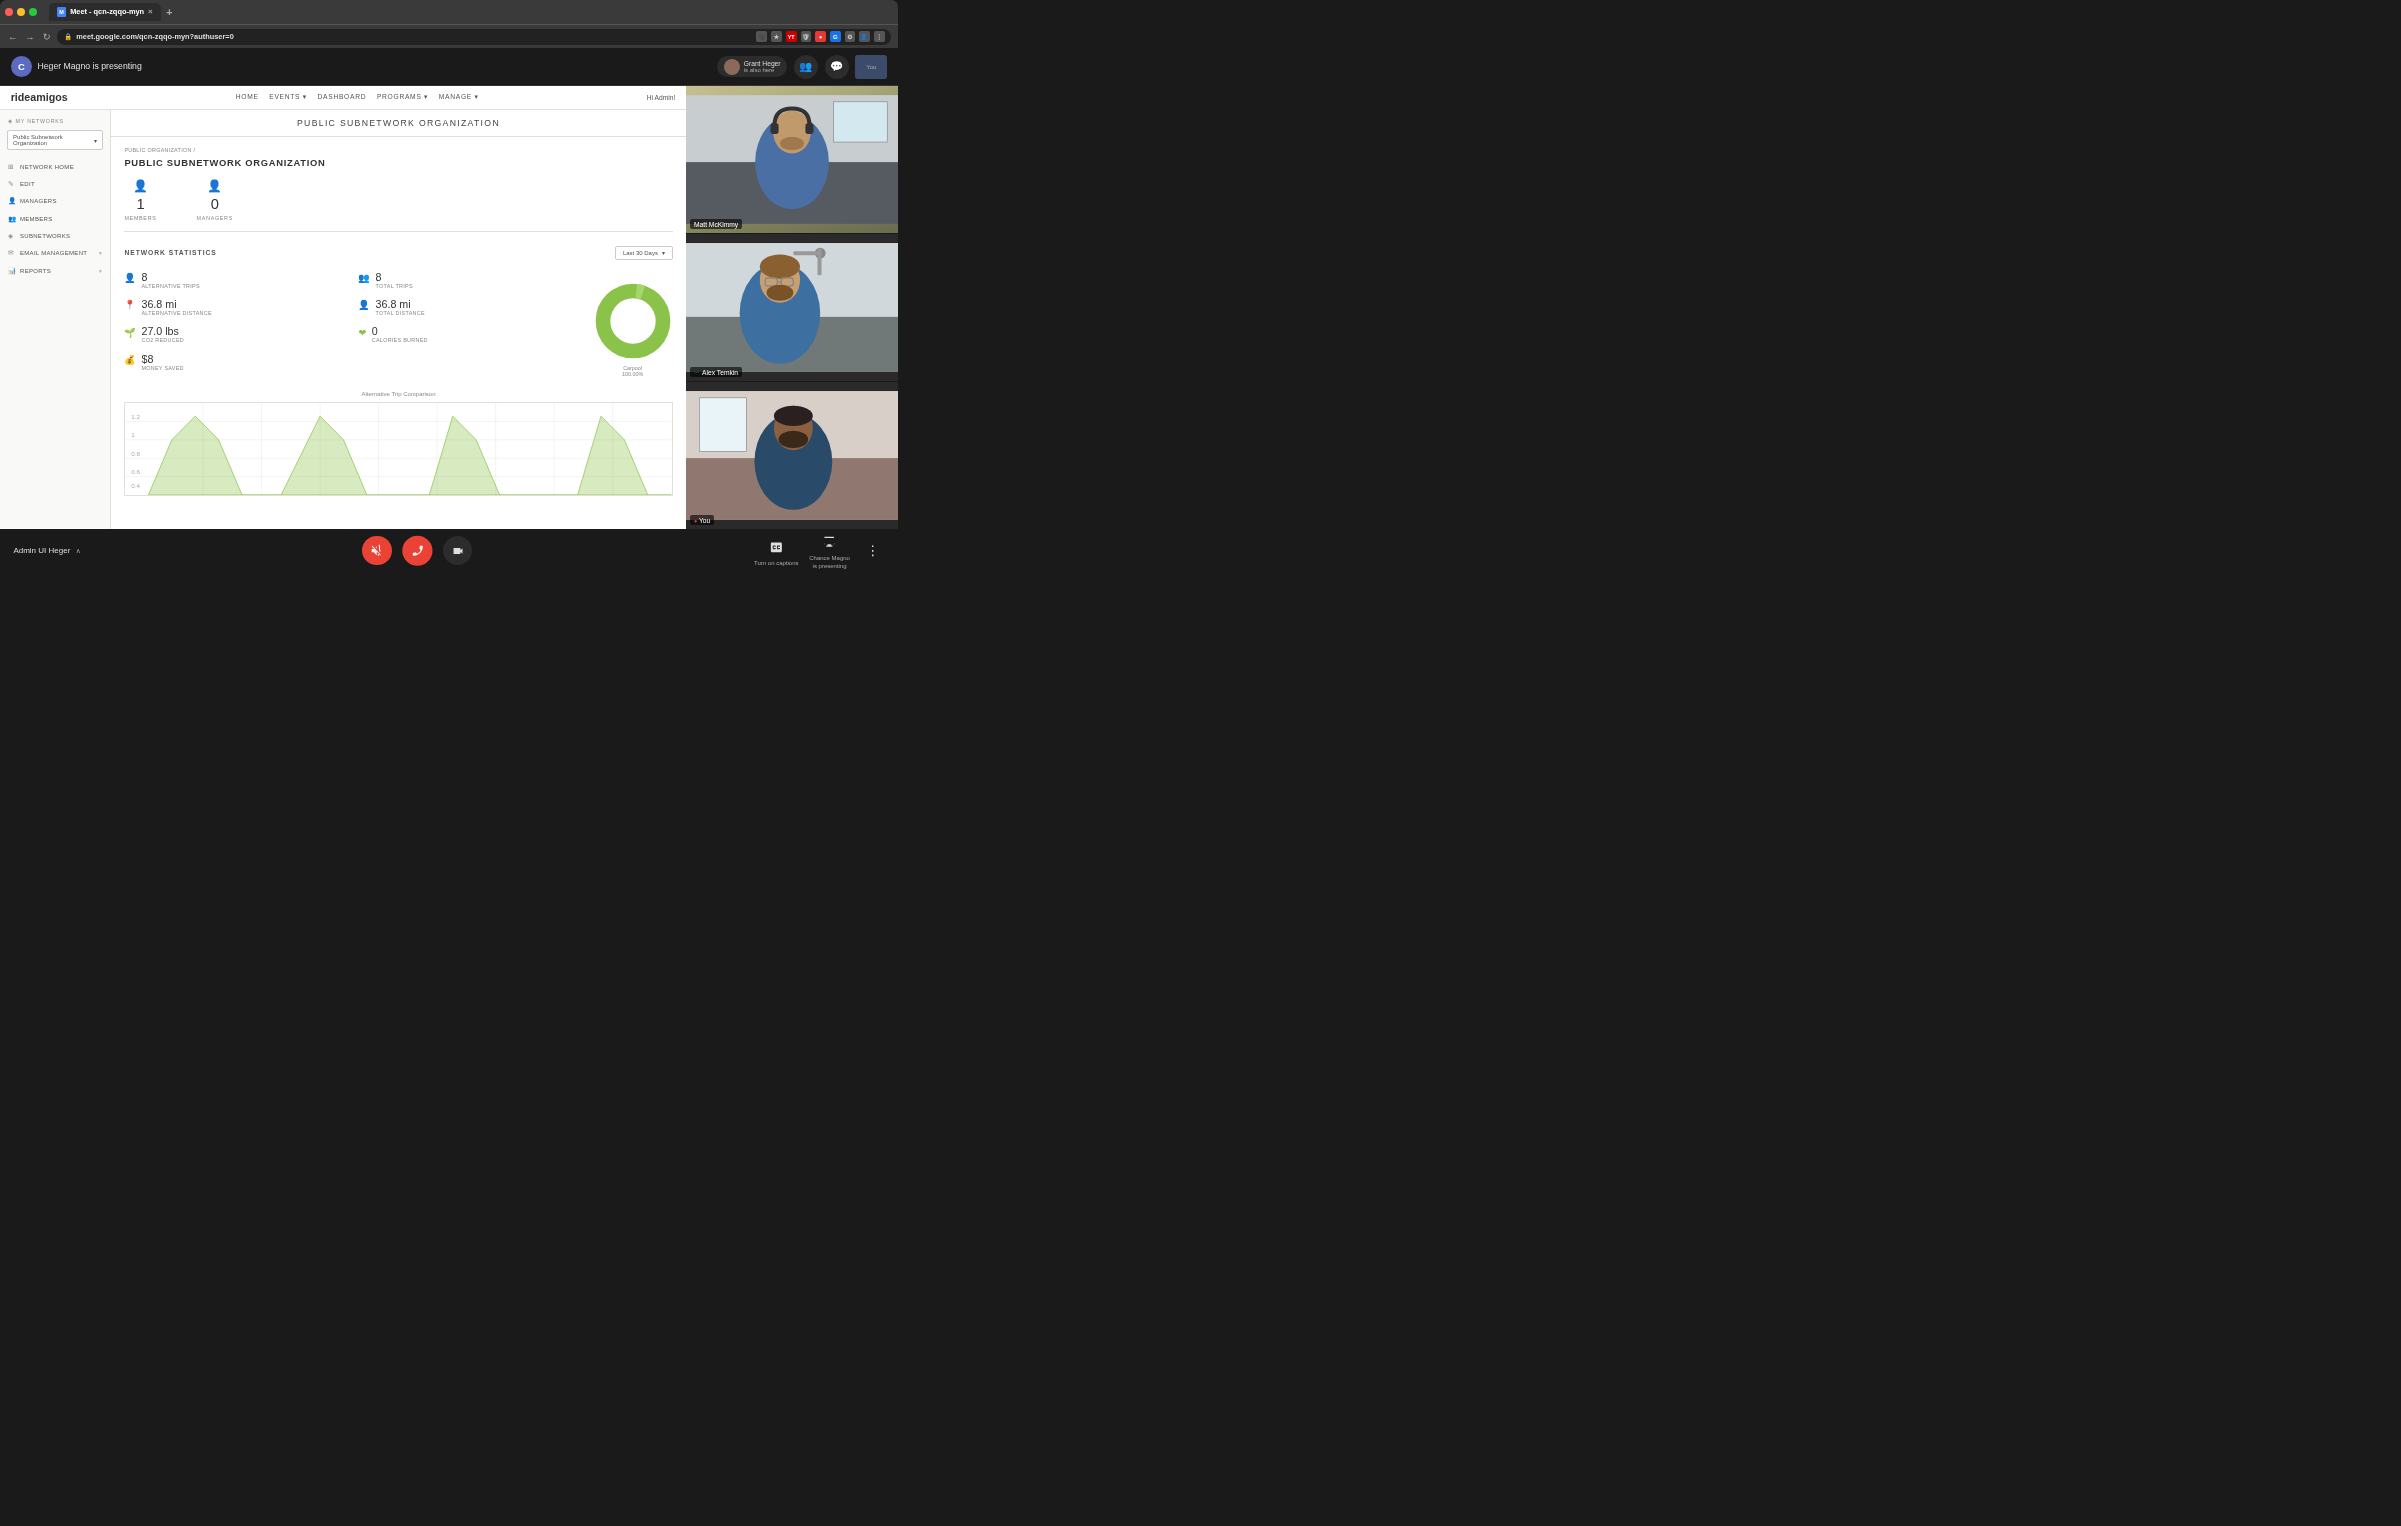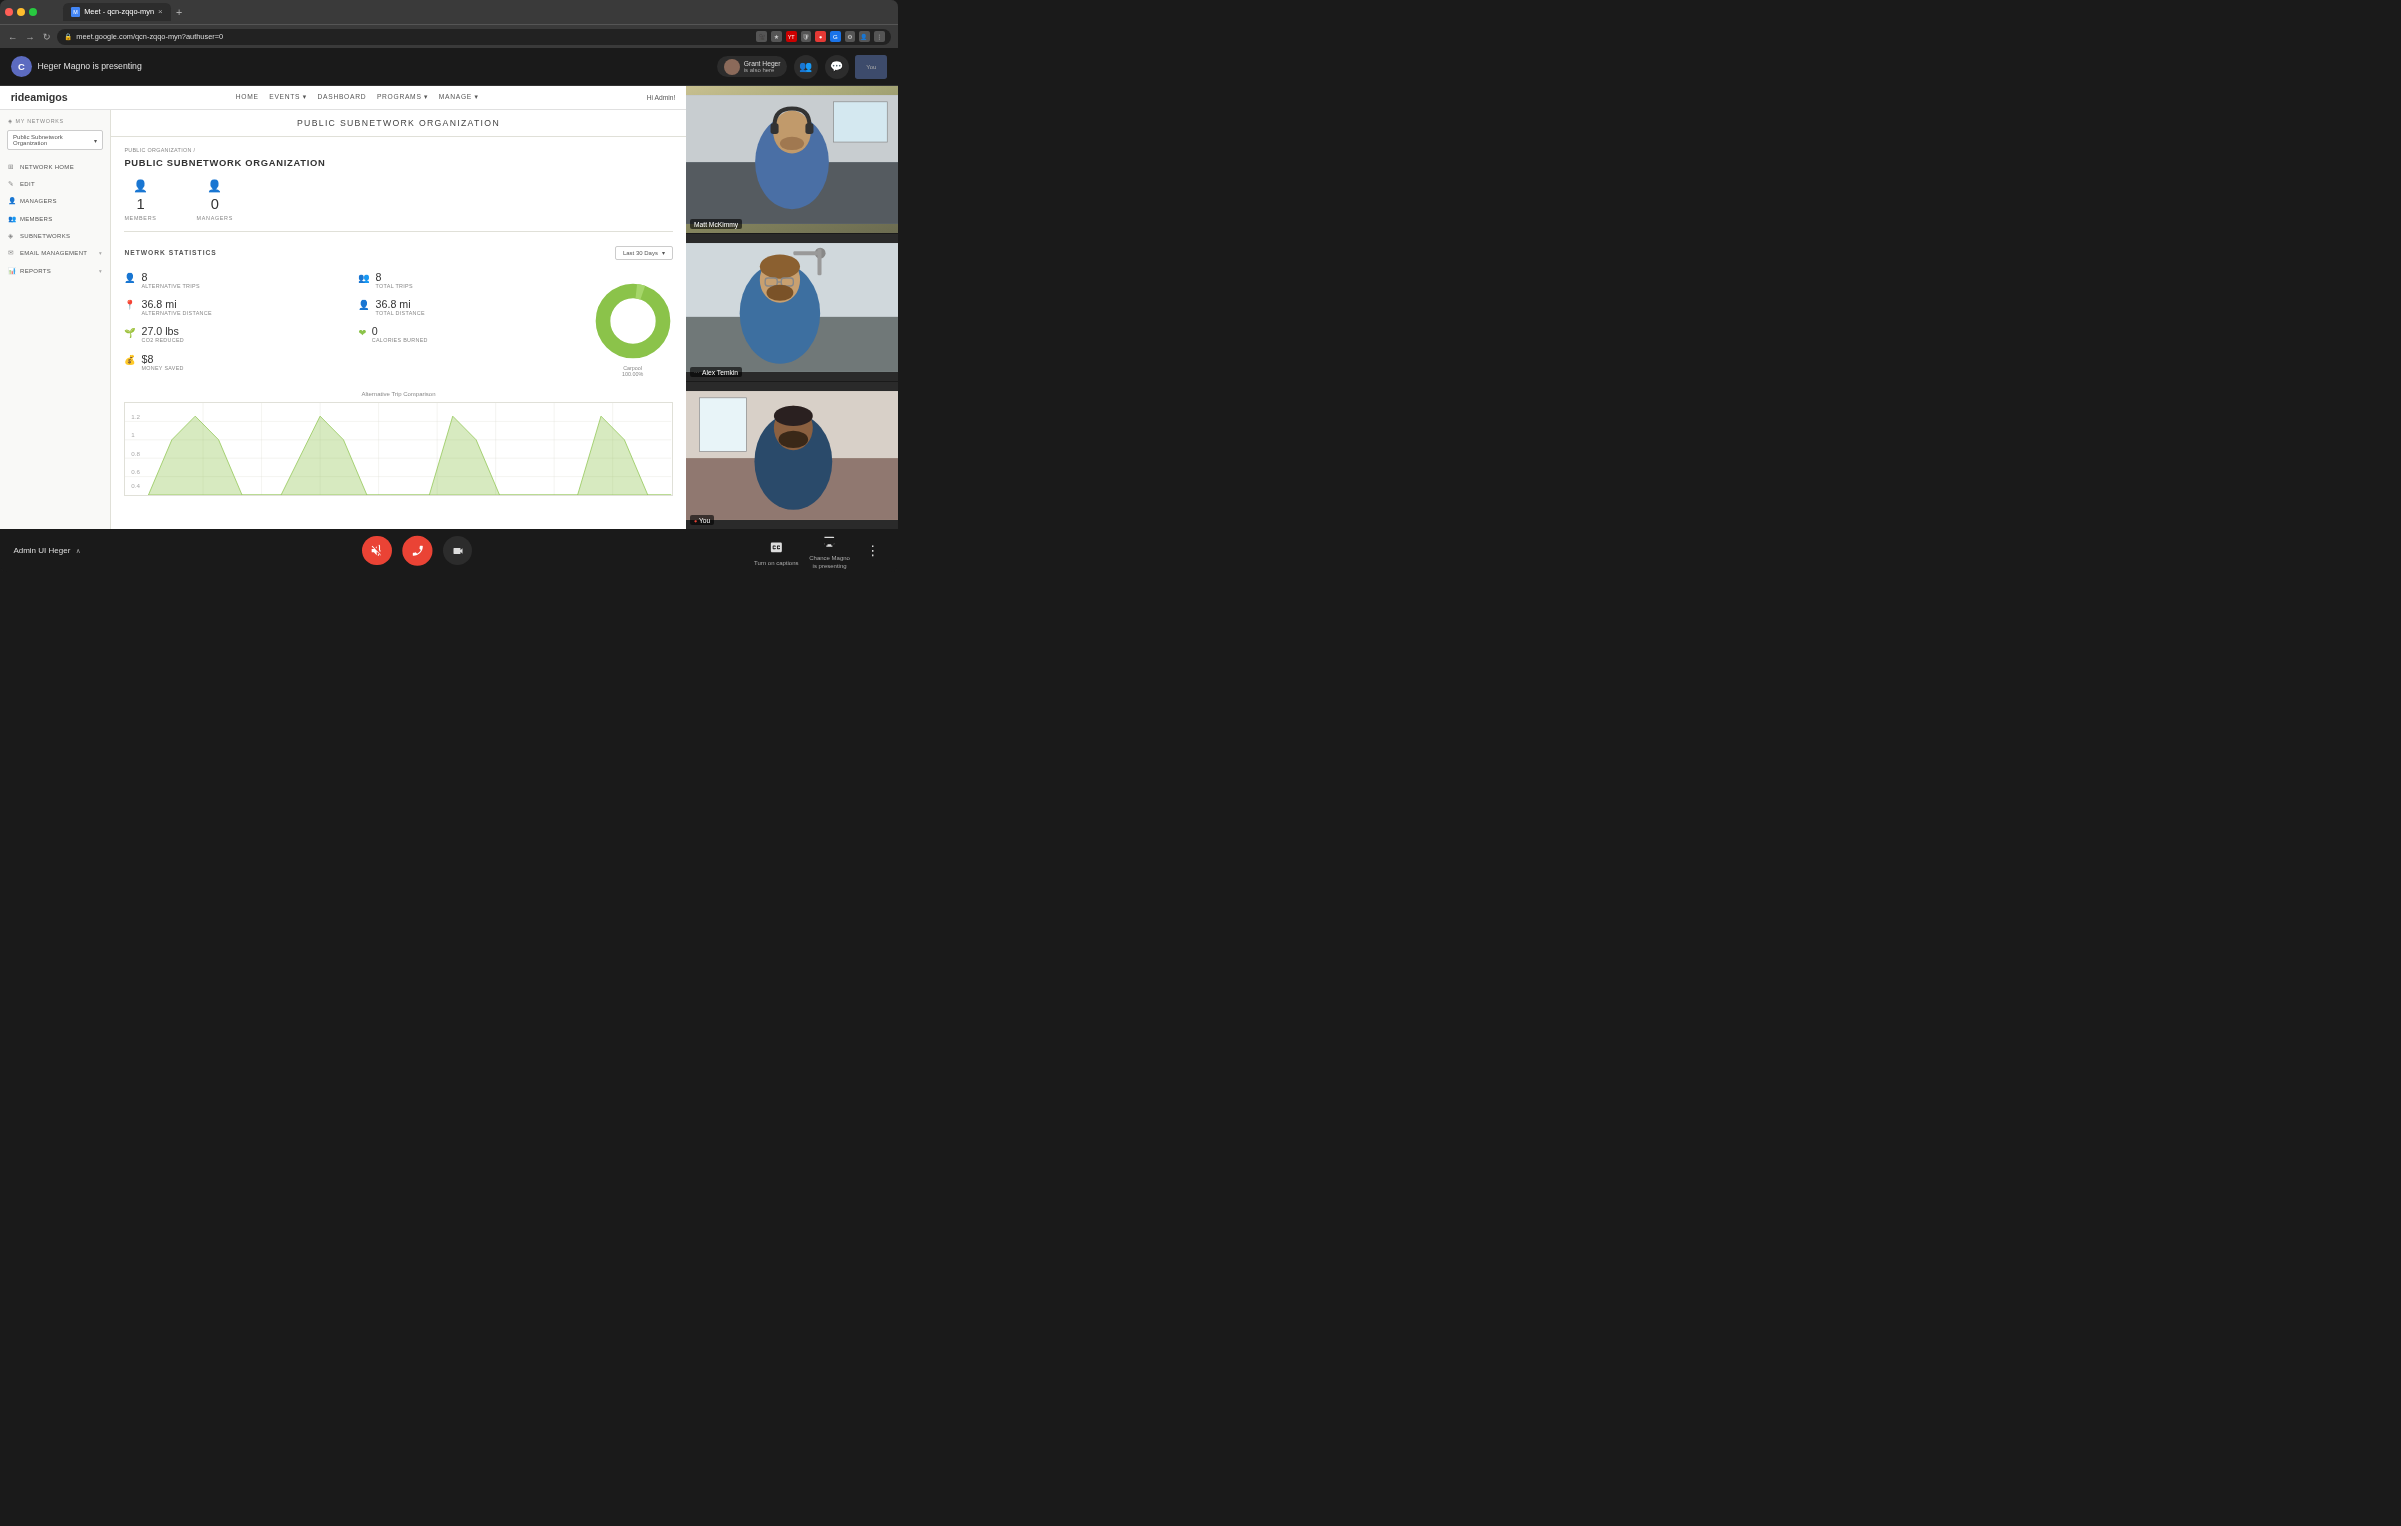--- a/index.html
+++ b/index.html
@@ -41,22 +41,23 @@
       height: 8px;
       border-radius: 50%;
     }
     .control-close { background: #ff5f57; }
     .control-min { background: #ffbd2e; }
     .control-max { background: #28c940; }
 
     .tab-bar {
       display: flex;
       align-items: center;
-      margin-left: 20px;
+      margin-left: 6px;
       gap: 2.7px;
+      font-weight: bold;
     }
     .tab {
       background: #2c2c2c;
       border-radius: 5.4px 5.4px 0 0;
       padding: 4px 8px;
       display: flex;
       align-items: center;
       gap: 4px;
       font-size: 7.4px;
       color: #fff;
@@ -106,20 +107,21 @@
       flex: 1;
       background: #222;
       border-radius: 10.7px;
       height: 16px;
       display: flex;
       align-items: center;
       padding: 0 6.7px;
       gap: 4px;
       font-size: 7.4px;
       color: #ddd;
+      font-weight: bold;
     }
     .url-lock { color: #aaa; font-size: 6.7px; }
     .ext-icons {
       margin-left: auto;
       display: flex;
       gap: 4px;
       align-items: center;
     }
     .ext-icon {
       width: 10.7px;

